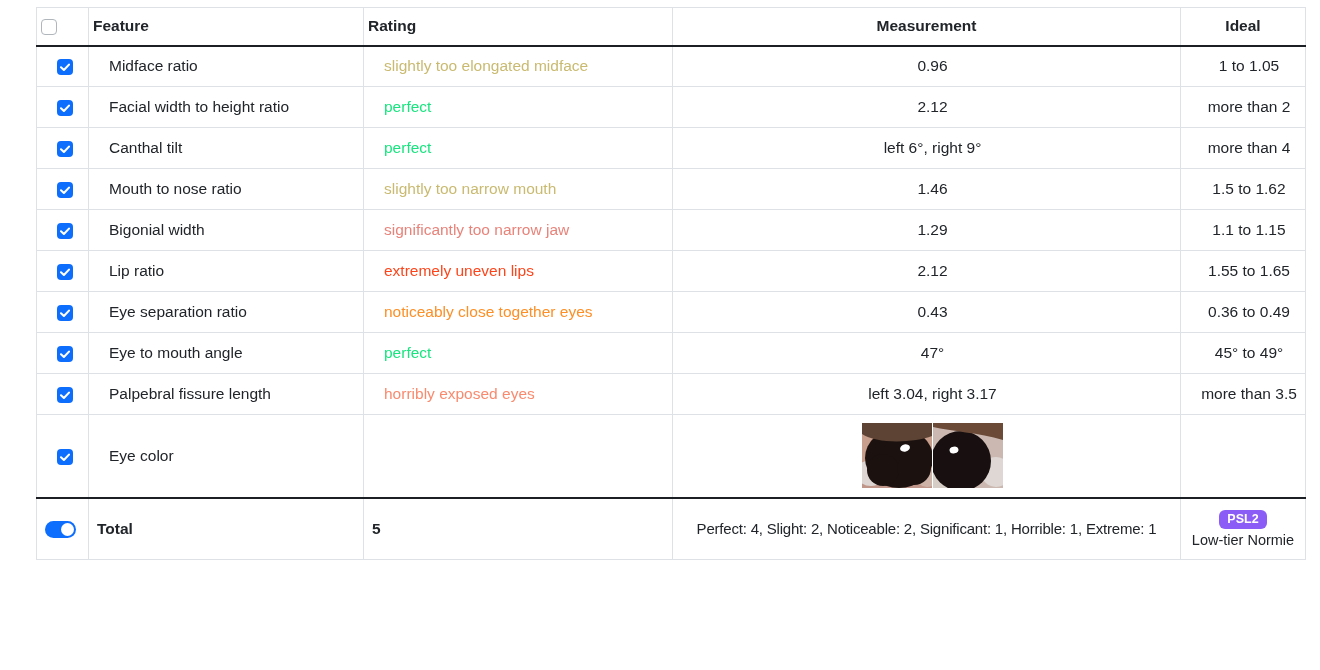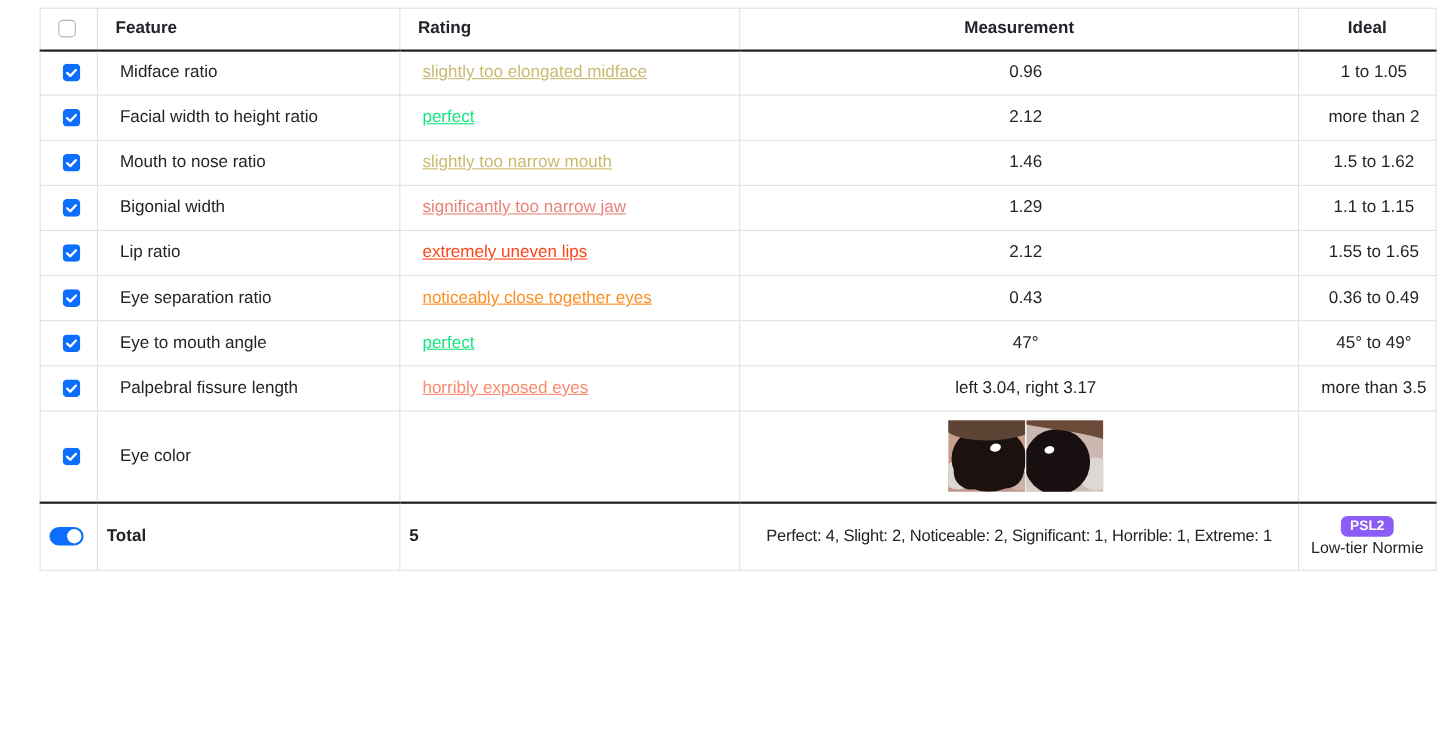--- a/index.html
+++ b/index.html
@@ -15,21 +15,21 @@
   th, td {
     border:1px solid #dee2e6;
     padding:8px 8px;
     vertical-align:middle;
     background:#fff;
   }
   thead th {
     border-bottom:2px solid #1c1f23;
     font-weight:700;
     height:38px;
-    padding:6px 16px;
+    padding:6px 4px;
   }
   tbody td { height:41px;padding-left:20px; }
   tfoot td {
     border-top:2px solid #1c1f23;
     height:62px;
   }
   .col-check  { width:52px; }
   .col-feat   { width:275px; }
   .col-rating { width:309px; }
   .col-meas   { width:508px; }
@@ -48,21 +48,21 @@
   
   .switch {
     display:inline-block; width:31px; height:17px; border-radius:9px;
     position:relative; cursor:pointer; vertical-align:middle;
   }
   .switch .knob {
     position:absolute; top:2px; right:2px; width:13px; height:13px;
     border-radius:50%; background:#fff;
   }
   
-  .rating-text { white-space:nowrap;text-decoration:underline; }
+  .rating-text { white-space:nowrap; }
   .meas-text { white-space:nowrap; }
   .summary-cell { font-size:15px; letter-spacing:-0.2px; white-space:nowrap; padding:8px 4px; }
   
   tr.tall td { height:83px; }
   .eye-imgs { display:flex; justify-content:center; align-items:center; gap:1px; }
   .eye-imgs svg { display:block; }
   
   .badge-wrap { display:flex; flex-direction:column; align-items:center; gap:3px; }
   .psl-badge {
     color:#fff; font-weight:700; font-size:12.5px;
@@ -112,20 +112,30 @@
           <td class="al">Facial width to height ratio</td>
           <td class="al"><span class="rating-text" style="color:#17e57f">perfect</span></td>
           <td class="ac"><span class="meas-text">2.12</span></td>
           <td class="ac">more than 2</td>
         </tr>
         <tr>
           <td class="al"><span class="cb checked"><svg width="16" height="16" viewBox="0 0 16 16">
                 <rect width="16" height="16" rx="4" fill="#0d6efd"></rect>
                 <path d="M4 8.3 L6.9 11 L12 5.6" fill="none" stroke="#fff" stroke-width="2.1" stroke-linecap="round" stroke-linejoin="round"></path>
               </svg></span></td>
+          <td class="al">Canthal tilt</td>
+          <td class="al"><span class="rating-text" style="color:#17e57f">perfect</span></td>
+          <td class="ac"><span class="meas-text">left 6°, right 9°</span></td>
+          <td class="ac">more than 4</td>
+        </tr>
+        <tr>
+          <td class="al"><span class="cb checked"><svg width="16" height="16" viewBox="0 0 16 16">
+                <rect width="16" height="16" rx="4" fill="#0d6efd"></rect>
+                <path d="M4 8.3 L6.9 11 L12 5.6" fill="none" stroke="#fff" stroke-width="2.1" stroke-linecap="round" stroke-linejoin="round"></path>
+              </svg></span></td>
           <td class="al">Mouth to nose ratio</td>
           <td class="al"><span class="rating-text" style="color:#c9ba70">slightly too narrow mouth</span></td>
           <td class="ac"><span class="meas-text">1.46</span></td>
           <td class="ac">1.5 to 1.62</td>
         </tr>
         <tr>
           <td class="al"><span class="cb checked"><svg width="16" height="16" viewBox="0 0 16 16">
                 <rect width="16" height="16" rx="4" fill="#0d6efd"></rect>
                 <path d="M4 8.3 L6.9 11 L12 5.6" fill="none" stroke="#fff" stroke-width="2.1" stroke-linecap="round" stroke-linejoin="round"></path>
               </svg></span></td>

